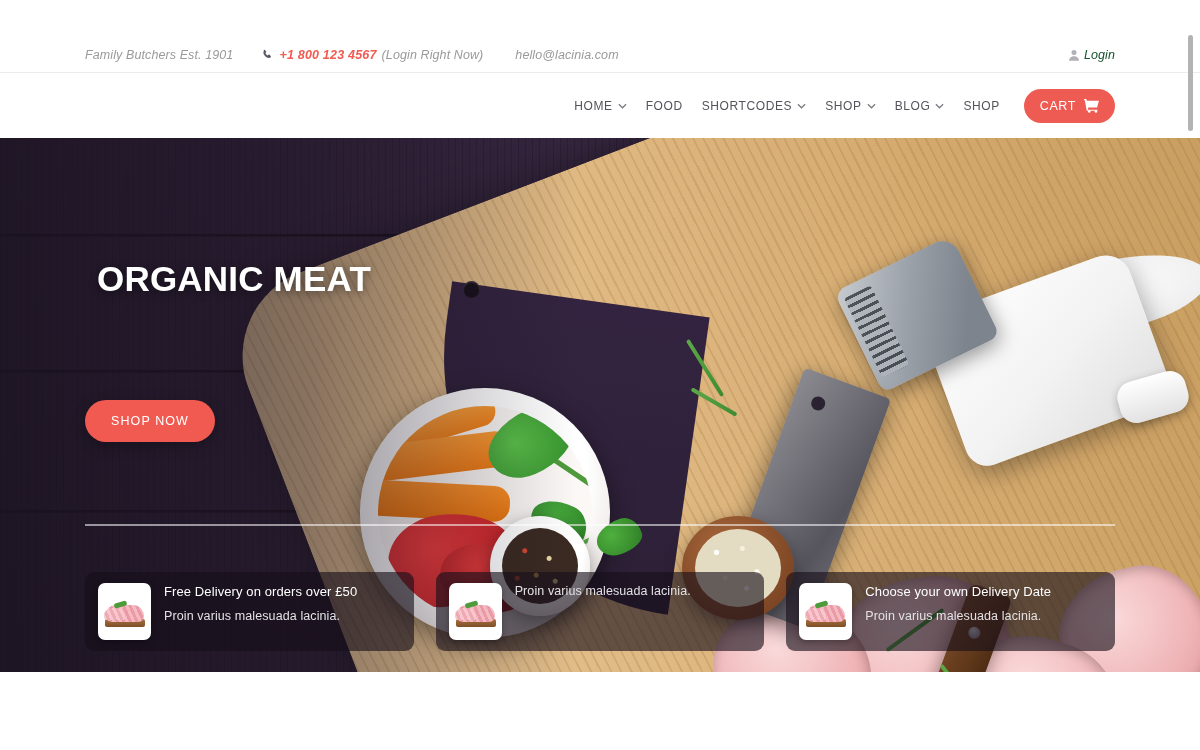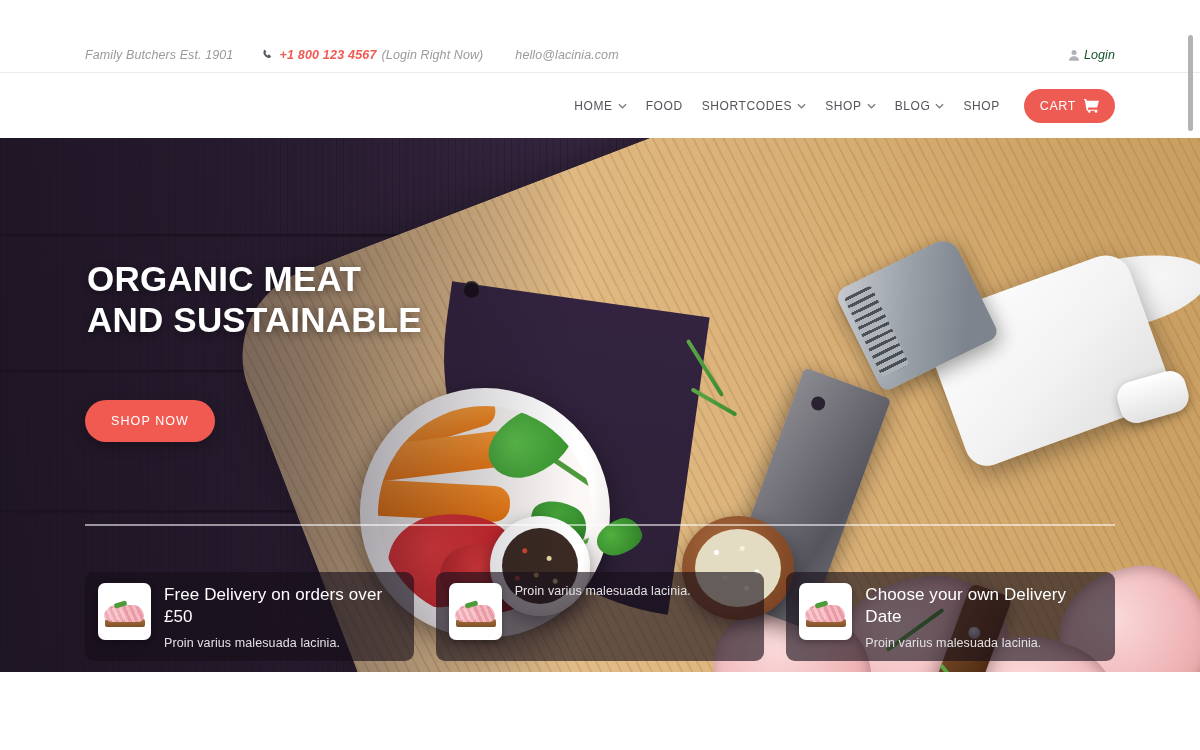--- a/index.html
+++ b/index.html
@@ -305,21 +305,21 @@
 
   .hero-vignette{
     position:absolute; inset:0;
     background:linear-gradient(90deg, rgba(26,18,32,.80) 0%, rgba(26,18,32,.45) 26%, rgba(26,18,32,0) 48%);
   }
 
   
   .hero-content{ position:absolute; inset:0; }
   .hero-wrap{ width:1030px; margin:0 auto; position:relative; height:100%; }
   .hero-title{
-    position:absolute; left:2px; top:120px;
+    position:absolute; left:12px; top:120px;
     color:#fff; font-size:35px; font-weight:bold;
     line-height:1.18; letter-spacing:.2px;
     text-shadow:0 2px 10px rgba(0,0,0,.45);
   }
   .hero-title span{ display:block }
   .shop-now{
     position:absolute; left:0; top:262px;
     background:#f05a50; color:#fff; border:none;
     border-radius:24px; height:42px; padding:0 26px;
     font-size:12.5px; letter-spacing:1.1px;
@@ -363,21 +363,21 @@
     position:absolute; left:6px; bottom:20px; width:22px; height:12px;
     border-radius:8px 8px 4px 4px;
     background:repeating-linear-gradient(66deg,#f8c6cc 0 3px,#edaab4 3px 6px);
   }
   .thumb-herb{
     position:absolute; left:16px; bottom:33px; width:13px; height:5px;
     background:#4d9c3b; border-radius:3px; transform:rotate(-16deg);
   }
   .card-txt{ padding-top:1px; }
   .card-title{
-    color:#fff; font-size:17px; line-height:1.3;
+    color:#fff; font-size:13px; line-height:1.3;
     margin-bottom:8px; letter-spacing:.1px;
   }
   .card-desc{
     color:#e3e1e4; font-size:12.5px; letter-spacing:.1px;
   }
 
   
   .below{ height:78px; background:#fff; }
 
   
@@ -552,21 +552,20 @@
     <div class="leaf l1"></div>
 
     <div class="hero-vignette"></div>
   </div>
 
   <div class="hero-content">
     <div class="hero-wrap">
 
       <h1 class="hero-title">
         <span>ORGANIC MEAT</span>
-        <span>AND SUSTAINABLE</span>
       </h1>
 
       <button class="shop-now">SHOP NOW</button>
 
       <div class="hero-divider"></div>
 
       <div class="cards">
 
         <div class="card">
           <div class="card-thumb">

